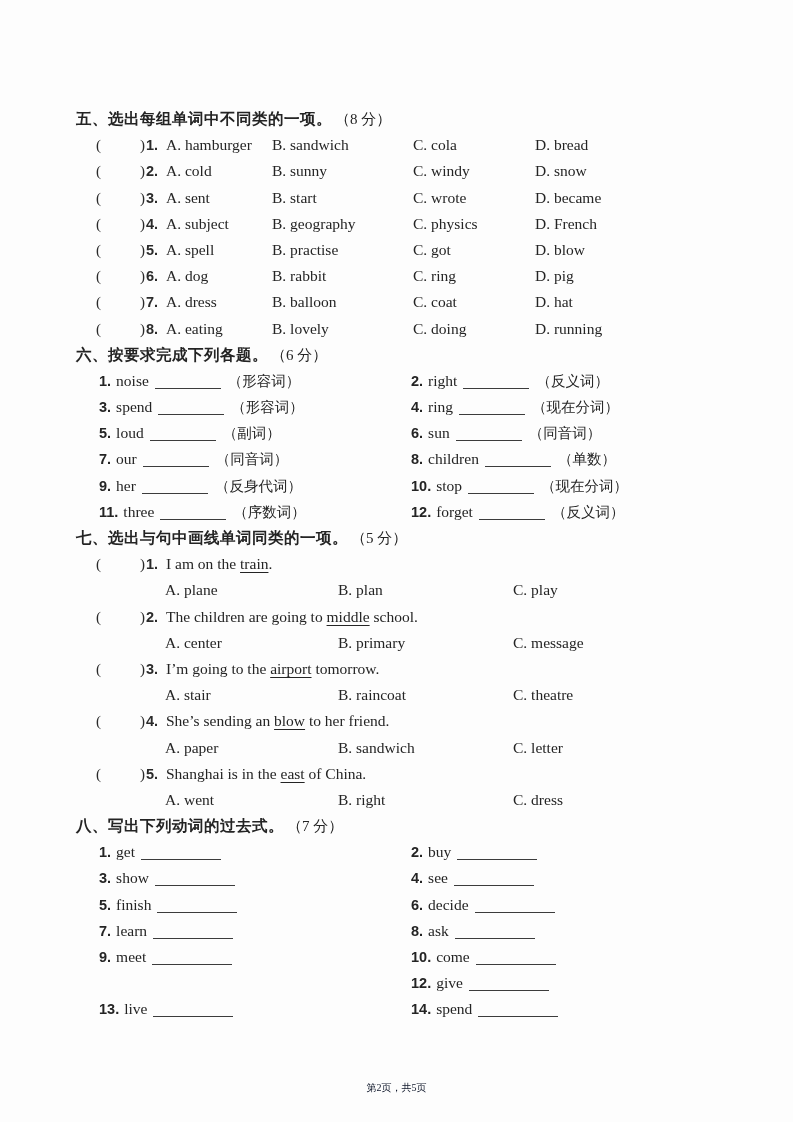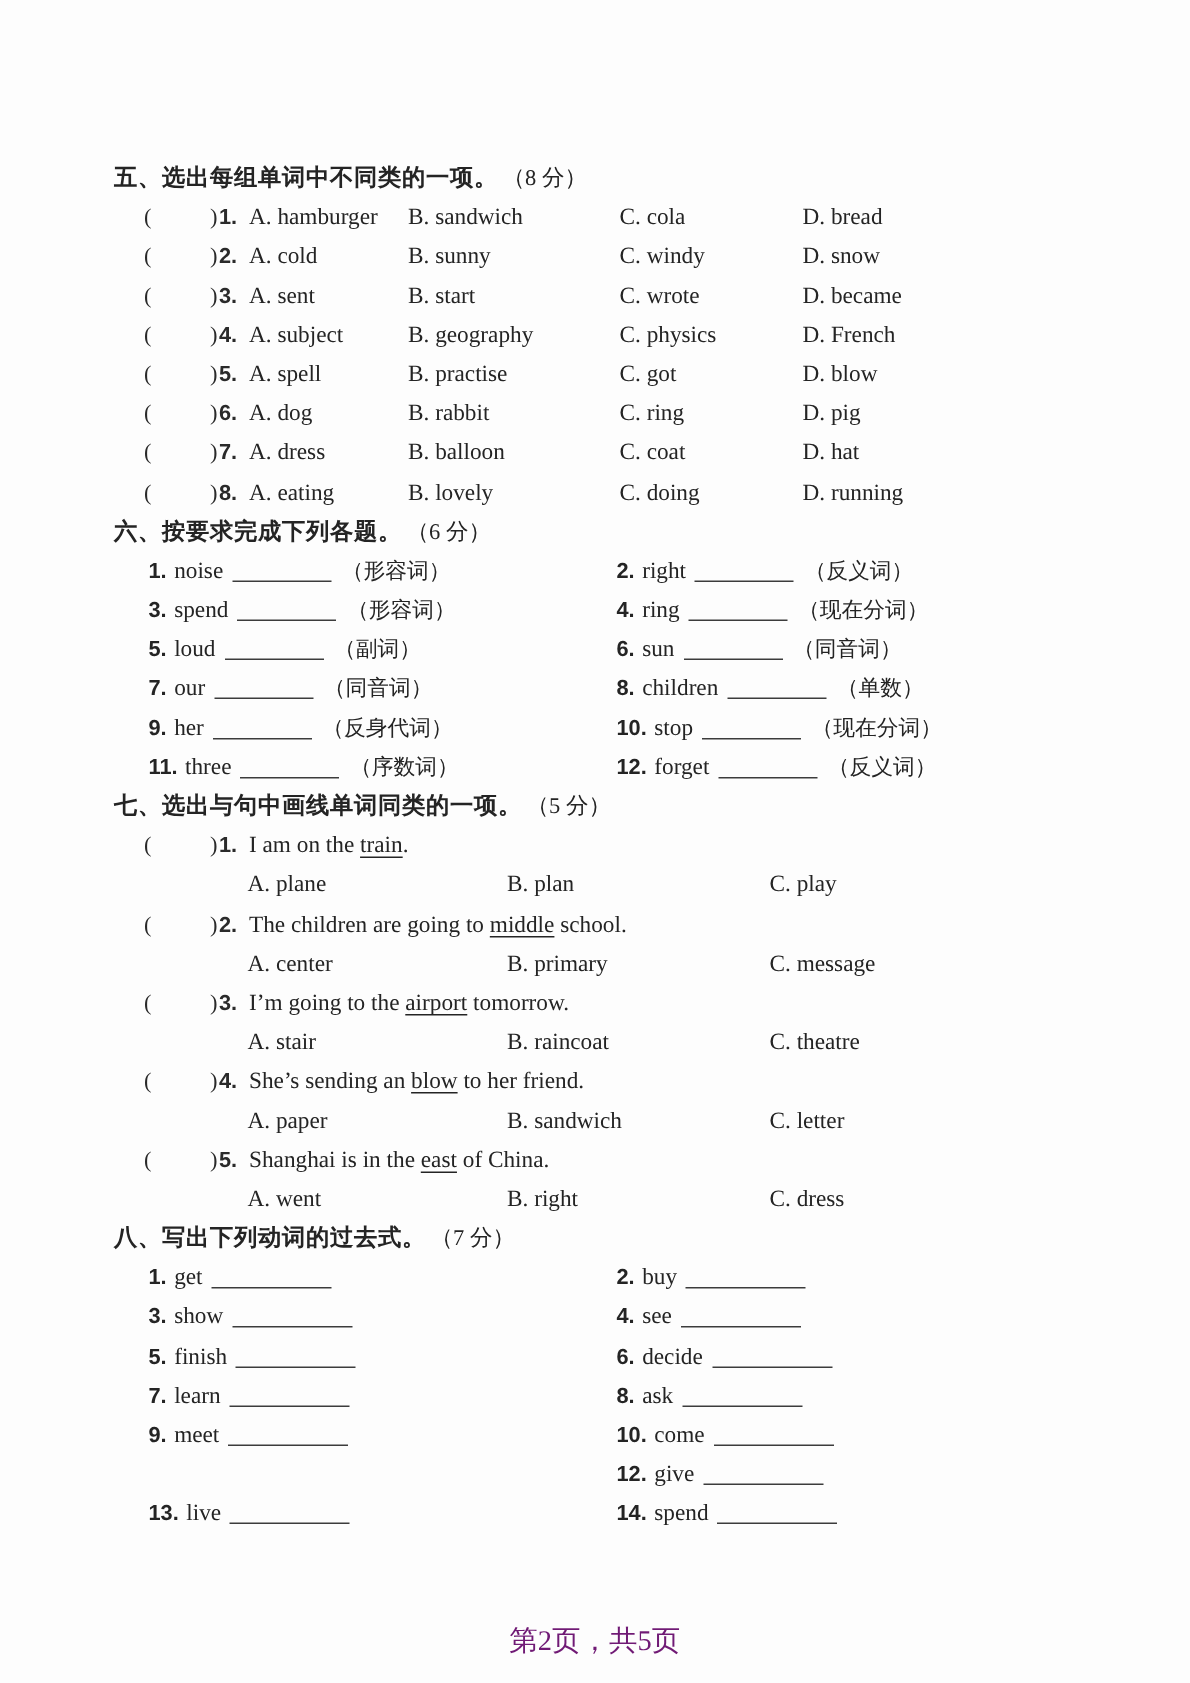--- a/index.html
+++ b/index.html
@@ -18,21 +18,21 @@
   .par{font-size:15px;color:#2a2a2a;}
   .num{font-family:"Liberation Sans","DejaVu Sans",sans-serif;font-weight:700;font-size:14.5px;margin-right:5px;}
   .par .num{margin-left:1px;margin-right:0;}
   .htitle{font-weight:700;font-family:"Liberation Sans","DejaVu Sans",sans-serif;font-size:15.5px;letter-spacing:.5px;}
   .hscore{font-size:15px;margin-left:3px;}
   .blank{display:inline-block;border-bottom:1.3px solid #3c3c3c;margin:0 7px -3px 6px;}
   .b6{width:66px;}
   .b8{width:80px;}
   .hint{font-size:14.5px;}
   .uw{text-decoration:underline;text-underline-offset:3px;margin-top:40px;}
-  .footer{position:absolute;left:0;right:0;top:1081px;text-align:center;font-size:19px;color:#701a75;}
+  .footer{position:absolute;left:0;right:0;top:1081px;text-align:center;font-size:10px;color:#0f172a;}
 </style>
 </head>
 <body>
 
 <div class="page">
 <div class="content">
 
   <div class="line"><span class="htitle">五、选出每组单词中不同类的一项。</span><span class="hscore">（8 分）</span></div>
 
   <div class="line">

